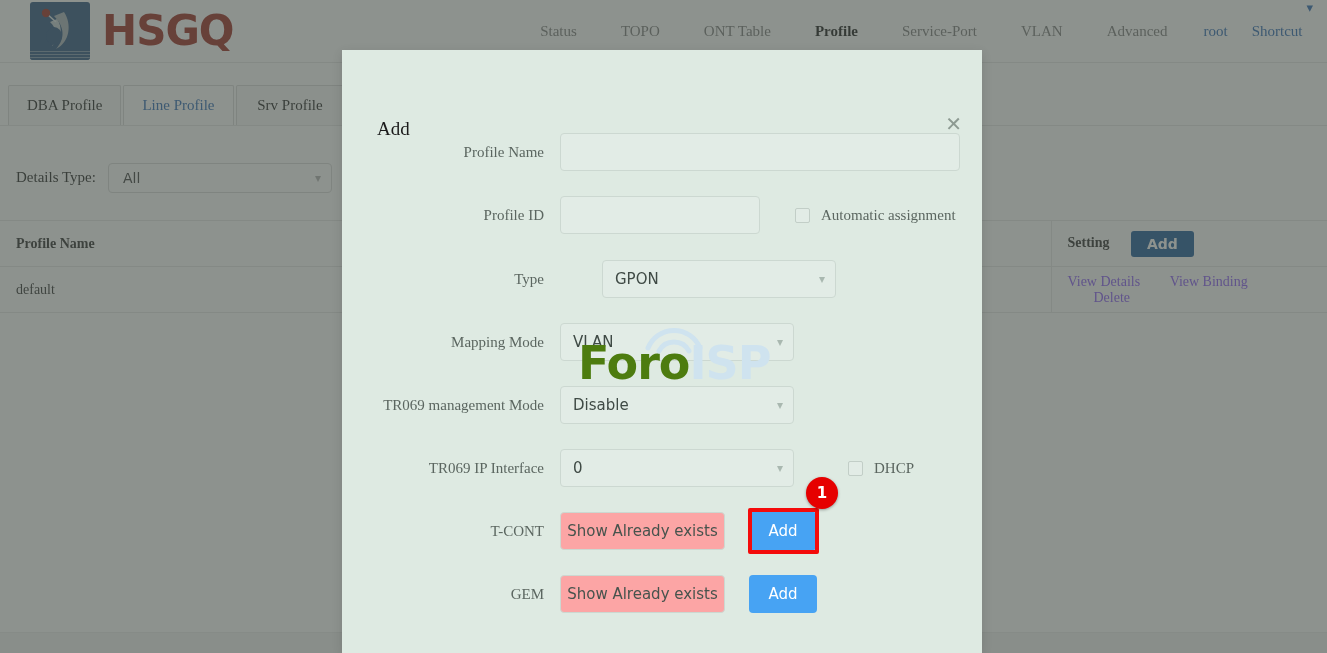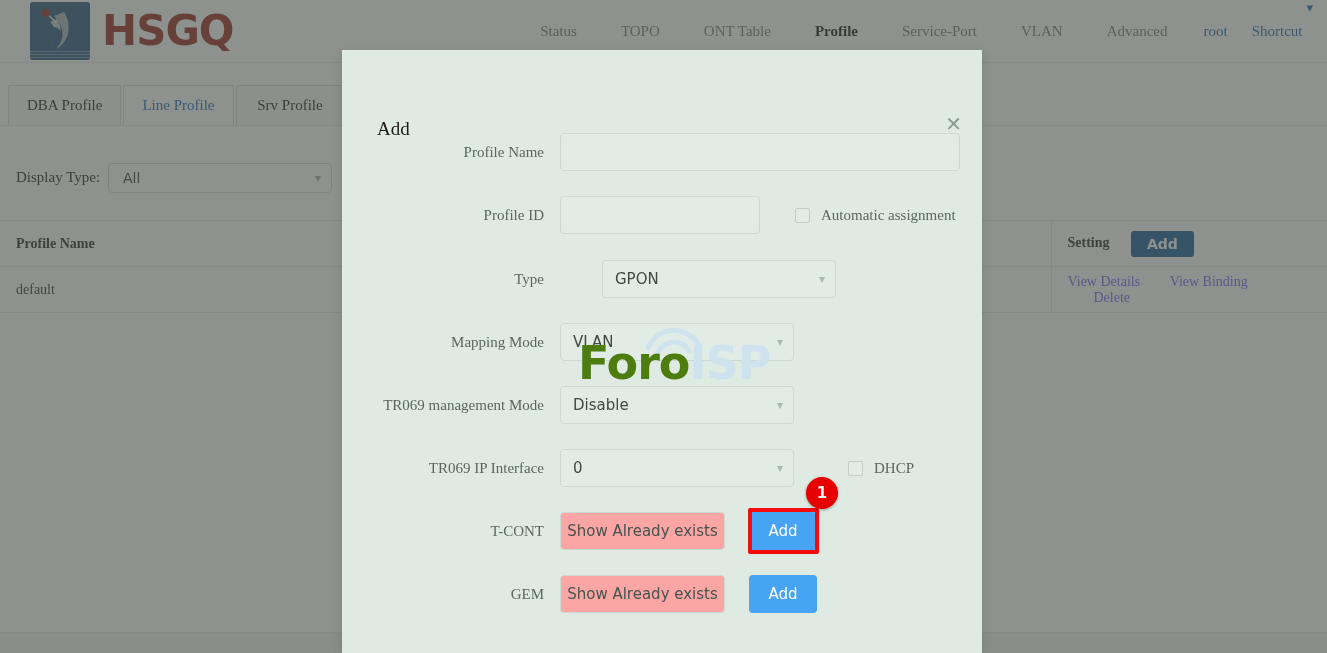--- a/index.html
+++ b/index.html
@@ -232,21 +232,21 @@
       </div>
     </div>
 
     <div class="tabbar">
       <div class="tab">DBA Profile</div>
       <div class="tab active">Line Profile</div>
       <div class="tab">Srv Profile</div>
     </div>
 
     <div class="filterbar"></div>
-    <div class="filter-label">Display Type:</div>
+    <div class="filter-label">Details Type:</div>
     <div class="filter-select">
       <span>All</span>
       <span class="sel-caret">▾</span>
     </div>
 
     <div class="tablewrap">
       <table class="table">
         <colgroup>
           <col style="width:1051px">
             <col style="width:276px">

